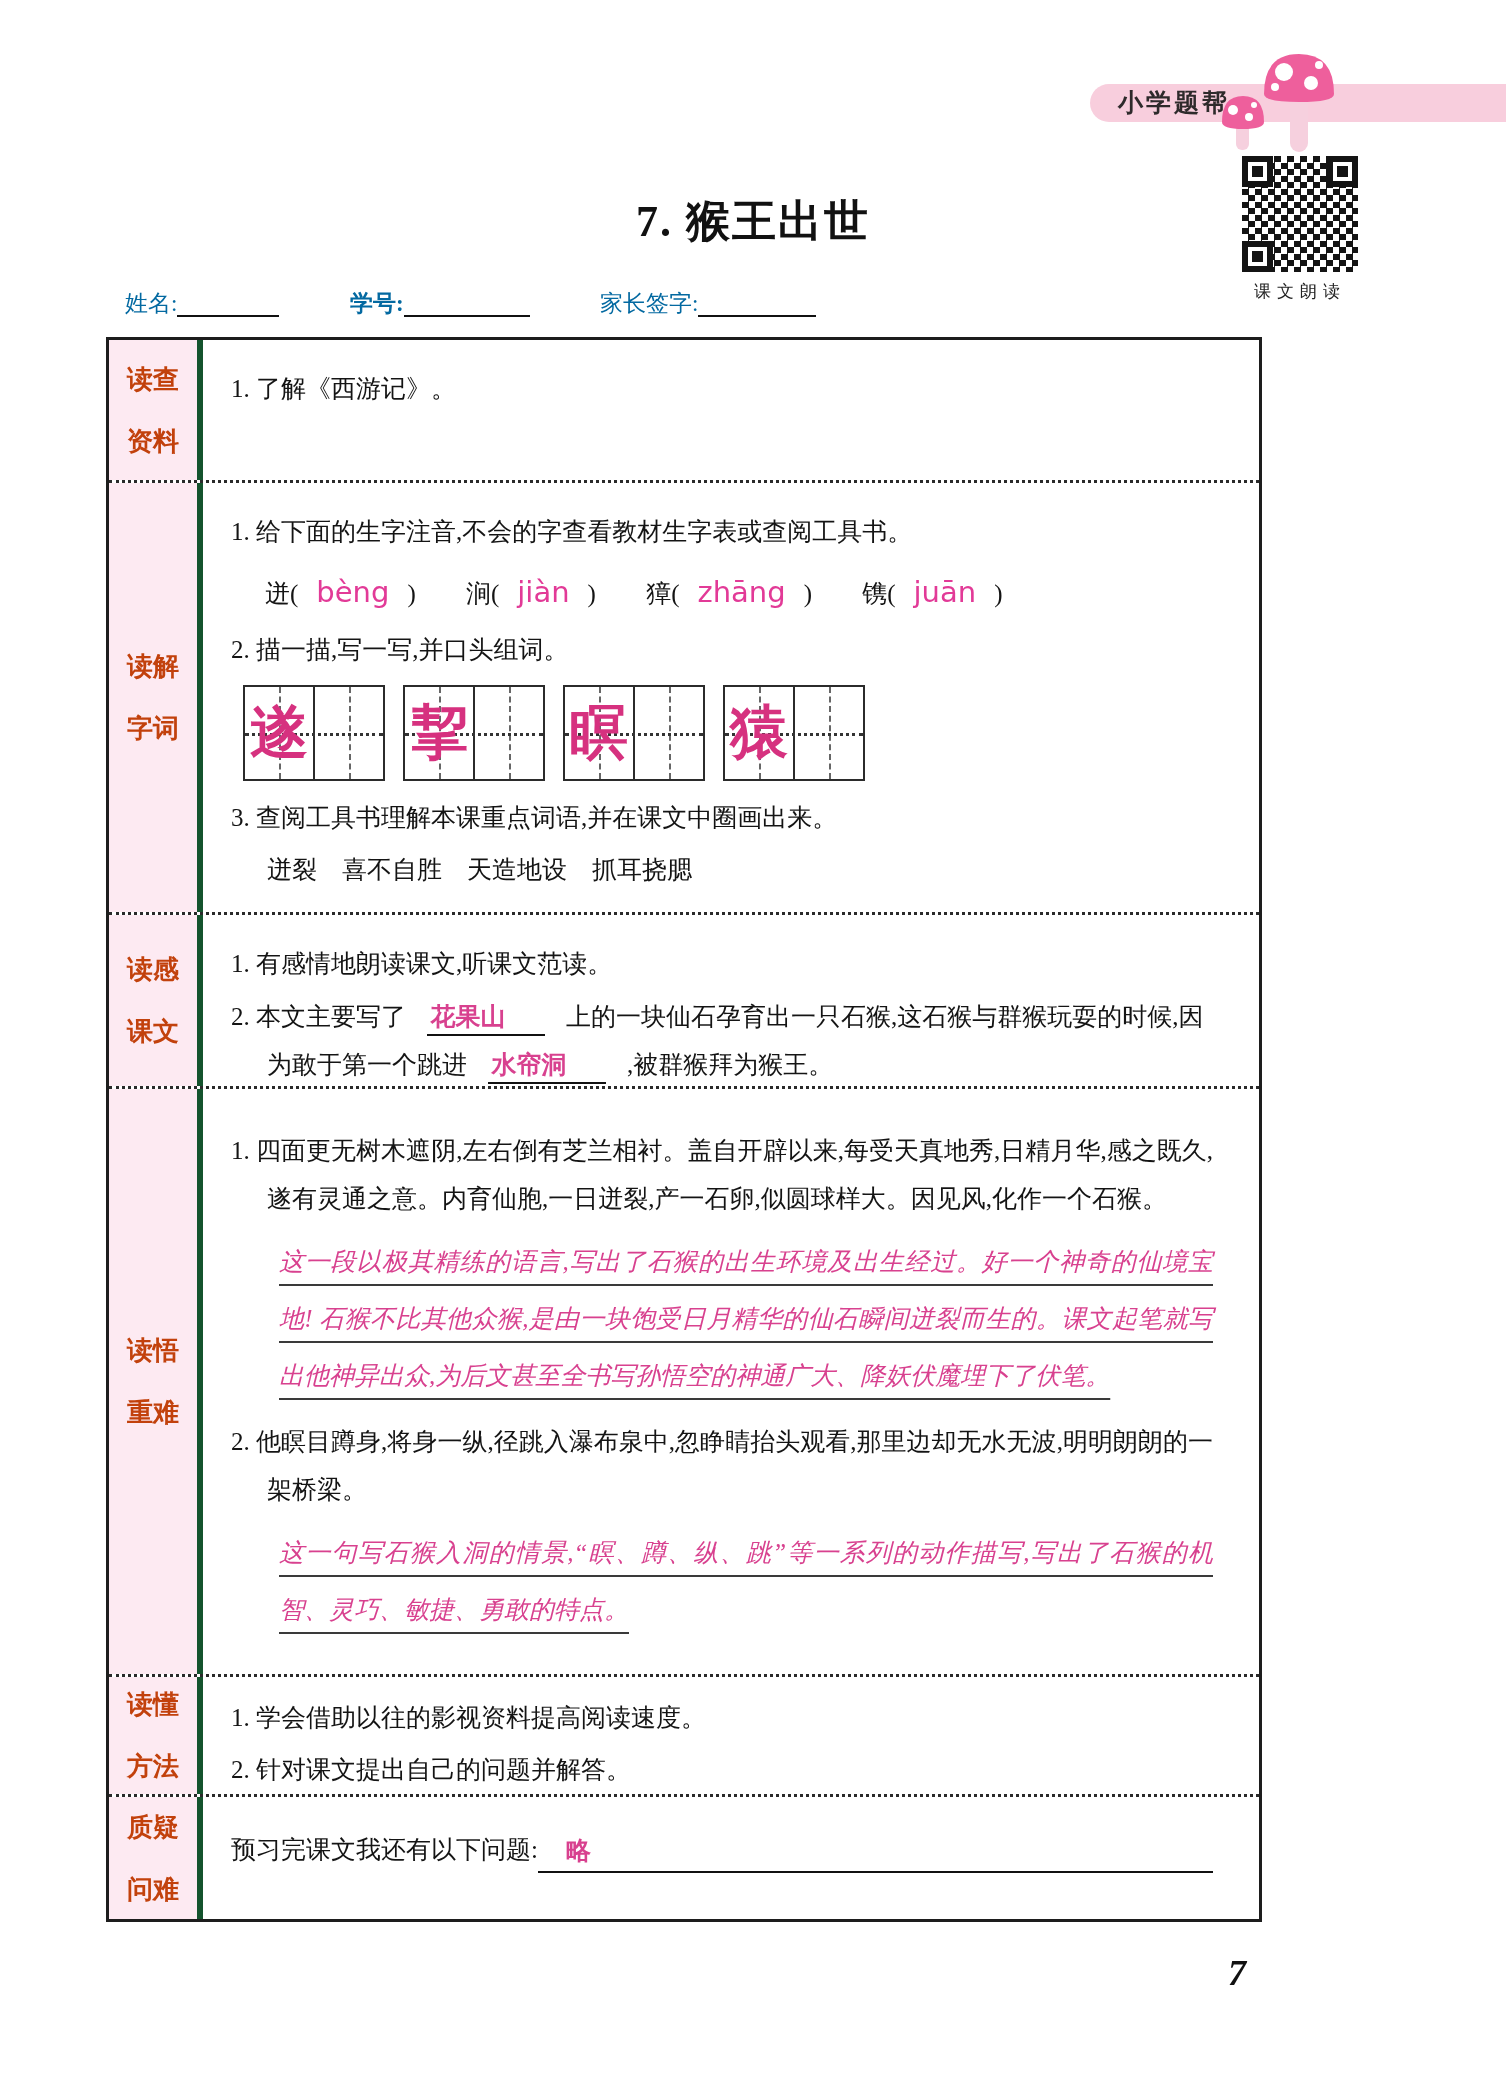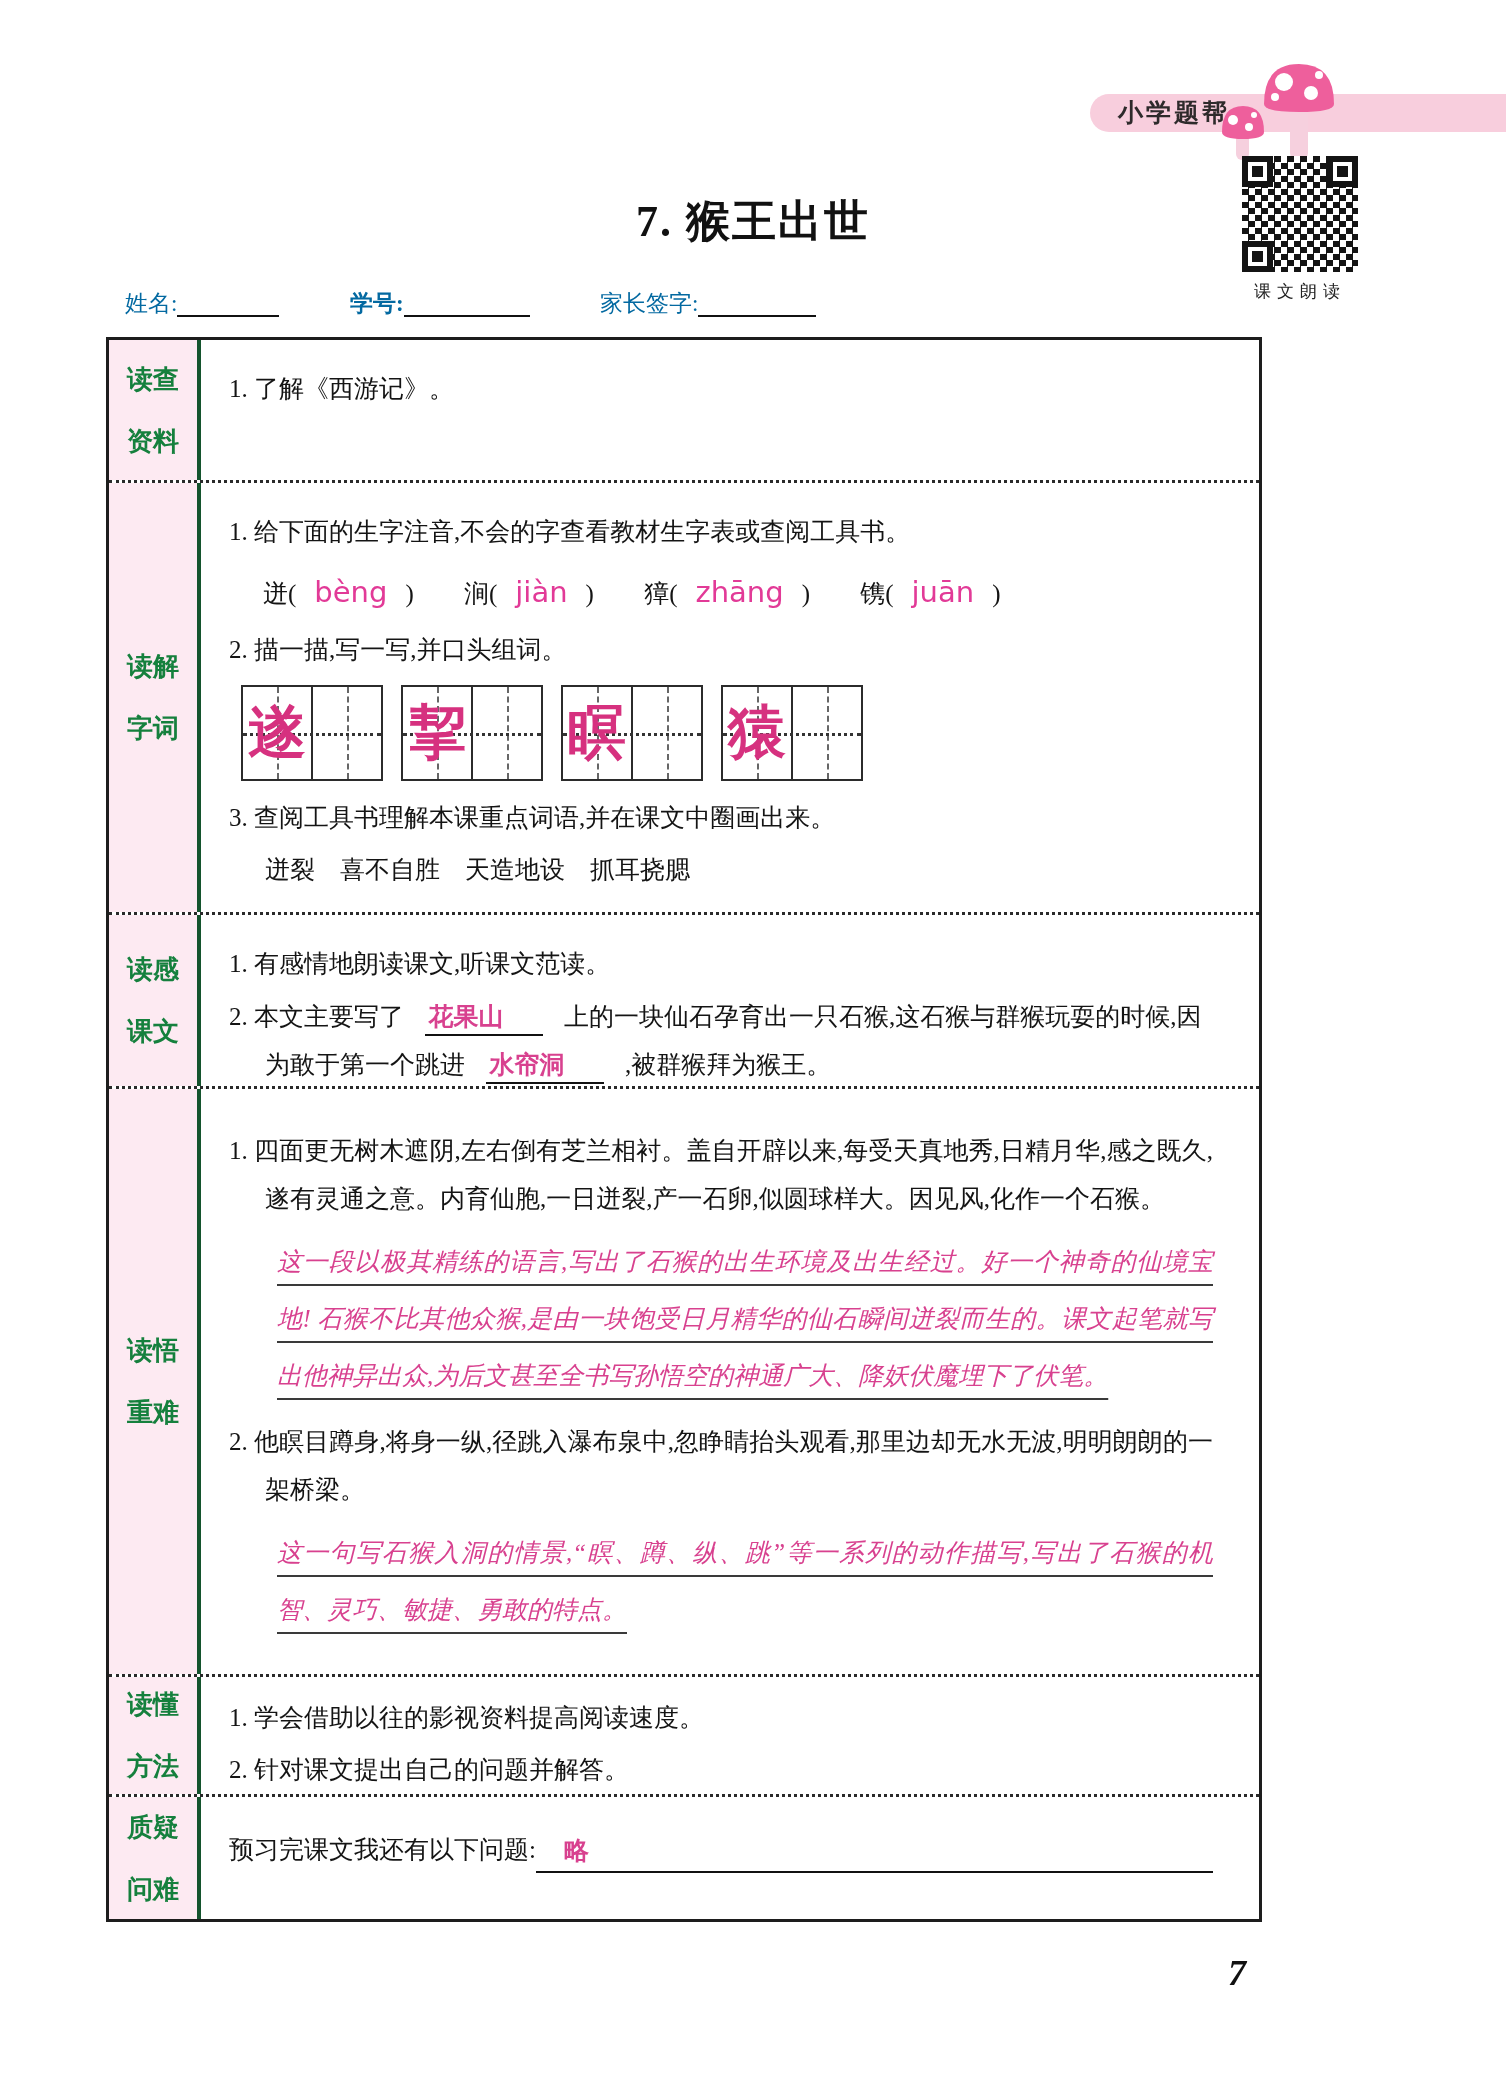--- a/index.html
+++ b/index.html
@@ -1,20 +1,20 @@
 <!DOCTYPE html>
 <html><head>
 <meta charset="utf-8">
 <style>
   html,body{margin:0;padding:0;background:#fff;}
   .page{position:relative;width:1506px;height:2095px;background:#ffffff;overflow:hidden;
         font-family:"Liberation Serif","DejaVu Serif",serif;color:#1c1c1c;}
 
   
-  .banner{position:absolute;top:94px;left:1090px;right:0;height:38px;background:#f8cedd;
+  .banner{position:absolute;top:84px;left:1090px;right:0;height:38px;background:#f8cedd;
           border-radius:19px 0 0 19px;}
   .banner-label{position:absolute;left:28px;top:0;line-height:38px;font-size:25px;font-weight:bold;
           color:#2e2a2b;font-family:"DejaVu Sans","Liberation Sans",sans-serif;letter-spacing:3px;}
   .mushrooms{position:absolute;left:128px;top:-42px;width:140px;height:120px;}
 
   
   .qr-wrap{position:absolute;left:1240px;top:156px;width:120px;}
   .qr{position:relative;width:116px;height:116px;margin:0 auto;
       background:repeating-conic-gradient(#141414 0% 25%,#ffffff 0% 50%) 0 0/13px 13px;}
   .qr i{position:absolute;width:31px;height:31px;border:6px solid #141414;background:#fff;box-sizing:border-box;}
@@ -28,23 +28,23 @@
   .fields{position:absolute;top:288px;left:0;width:100%;height:40px;font-size:23px;color:#0369a1;}
   .fld{position:absolute;top:0;white-space:nowrap;}
   .fld .ul{display:inline-block;border-bottom:2px solid #111;height:26px;vertical-align:-6px;}
   .fld-name{left:125px;} .fld-id{left:350px;font-weight:bold;} .fld-parent{left:600px;}
 
   
   .sheet{position:absolute;left:106px;top:337px;width:1156px;height:1585px;box-sizing:border-box;
          border:3px solid #1d1d1d;display:flex;flex-direction:column;}
   .row{display:flex;box-sizing:border-box;overflow:hidden;}
   .row + .row{border-top:3px dotted #2a2a2a;}
-  .lab{flex:0 0 88px;background:#fdeaf2;border-right:4px solid #14532d;display:flex;flex-direction:column;
+  .lab{flex:0 0 88px;background:#fdeaf2;border-right:6px solid #14532d;display:flex;flex-direction:column;
        justify-content:center;align-items:center;gap:27px;
-       font-family:"DejaVu Sans","Liberation Sans",sans-serif;font-weight:bold;font-size:26px;color:#15803d;}
+       font-family:"DejaVu Sans","Liberation Sans",sans-serif;font-weight:bold;font-size:26px;color:#c2410c;}
   .cnt{flex:1;padding:20px 46px 16px 28px;font-size:25px;line-height:46px;color:#141414;}
   .li{padding-left:36px;text-indent:-36px;margin:6px 0;}
   .just{text-align:justify;}
 
   
   .py-line{margin:14px 0 10px 34px;white-space:nowrap;}
   .py-group{margin-right:44px;}
   .py-ans{color:#e23a97;font-family:"DejaVu Sans","Liberation Sans",sans-serif;
           font-size:29px;padding:0 18px;}
 

